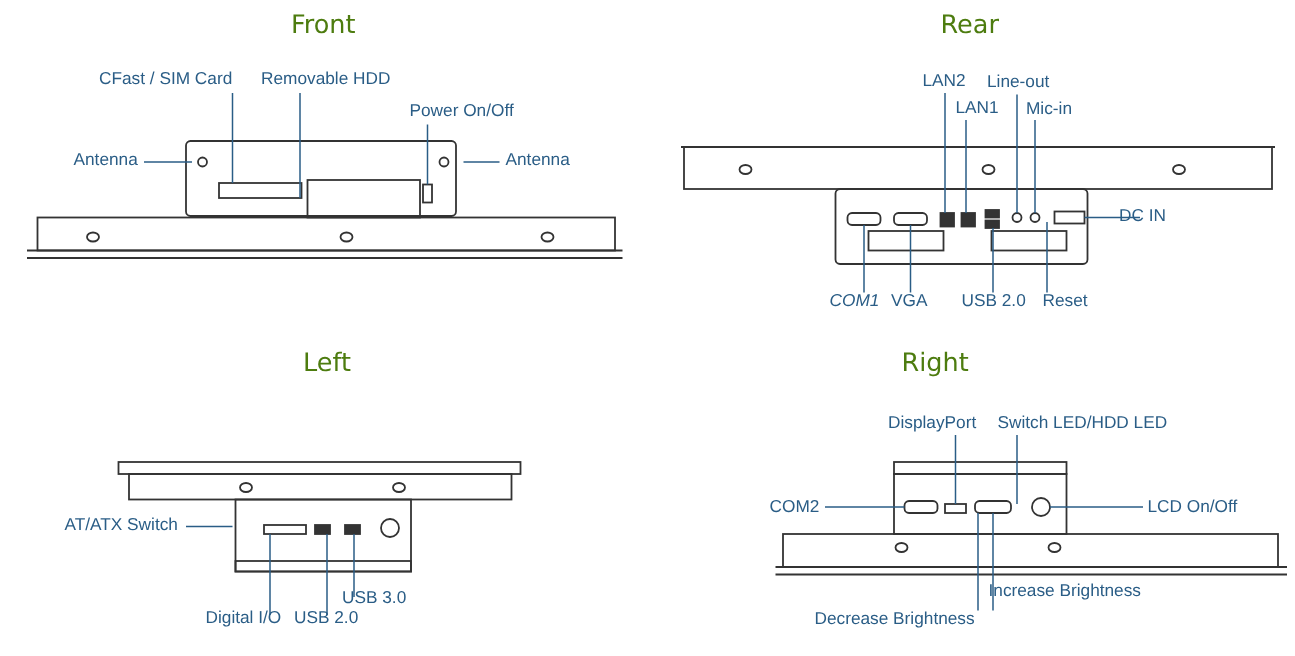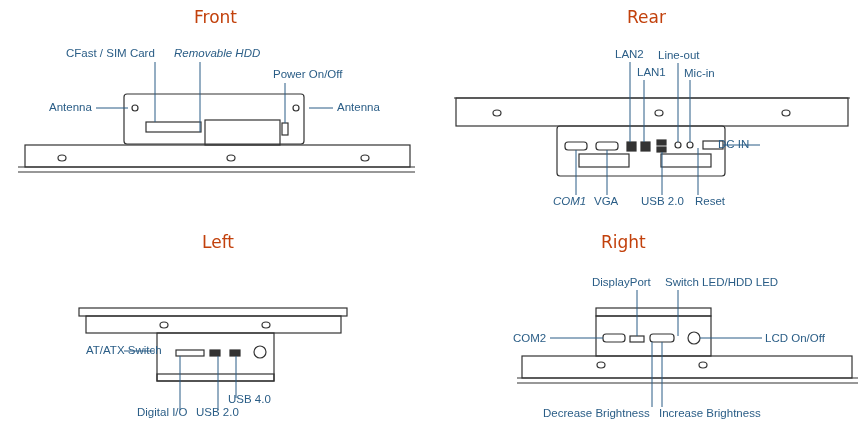--- a/index.html
+++ b/index.html
@@ -1,17 +1,17 @@
 <!DOCTYPE html>
 <html><head>
 <meta charset="utf-8">
 <style>
   html, body { margin:0; padding:0; background:#ffffff; }
   body { width:863px; height:437px; position:relative; overflow:hidden; font-family:"Liberation Sans", sans-serif; }
-  .title { position:absolute; font-size:17px; color:#c2410c; font-family:"DejaVu Sans", sans-serif; }
+  .title { position:absolute; font-size:17px; color:#4d7c0f; font-family:"DejaVu Sans", sans-serif; }
   .lbl { position:absolute; font-size:11.5px; color:#2a5d86; white-space:nowrap; font-family:"Liberation Sans", sans-serif; }
   svg.dev { position:absolute; left:0; top:0; }
 </style>
 </head>
 <body>
 
 <div class="title" style="left:194px;top:7px;">Front</div>
 <div class="title" style="left:627px;top:7px;">Rear</div>
 <div class="title" style="left:202px;top:232px;">Left</div>
 <div class="title" style="left:601px;top:232px;">Right</div>
@@ -104,38 +104,38 @@
     <line x1="550" y1="338" x2="603" y2="338"></line>
     <line x1="637" y1="290" x2="637" y2="336"></line>
     <line x1="678" y1="290" x2="678" y2="336"></line>
     <line x1="700" y1="338" x2="762" y2="338"></line>
     <line x1="652" y1="342" x2="652" y2="407"></line>
     <line x1="662" y1="342" x2="662" y2="407"></line>
   </g>
 </svg>
 
 <div class="lbl" style="left:66px;top:47px;">CFast / SIM Card</div>
-<div class="lbl" style="left:174px;top:47px;font-style:italic;">Removable HDD</div>
+<div class="lbl" style="left:174px;top:47px;">Removable HDD</div>
 <div class="lbl" style="left:273px;top:68px;">Power On/Off</div>
 <div class="lbl" style="left:49px;top:101px;">Antenna</div>
 <div class="lbl" style="left:337px;top:101px;">Antenna</div>
 
 <div class="lbl" style="left:615px;top:48px;">LAN2</div>
 <div class="lbl" style="left:637px;top:66px;">LAN1</div>
 <div class="lbl" style="left:658px;top:49px;">Line-out</div>
 <div class="lbl" style="left:684px;top:67px;">Mic-in</div>
-<div class="lbl" style="left:718px;top:138px;text-align:right;">DC IN</div>
+<div class="lbl" style="left:746px;top:138px;text-align:right;">DC IN</div>
 <div class="lbl" style="left:553px;top:195px;font-style:italic;">COM1</div>
 <div class="lbl" style="left:594px;top:195px;">VGA</div>
 <div class="lbl" style="left:641px;top:195px;">USB 2.0</div>
 <div class="lbl" style="left:695px;top:195px;">Reset</div>
 
-<div class="lbl" style="left:43px;top:344px;margin-left:43px;">AT/ATX Switch</div>
+<div class="lbl" style="left:43px;top:344px;">AT/ATX Switch</div>
 <div class="lbl" style="left:137px;top:406px;">Digital I/O</div>
 <div class="lbl" style="left:196px;top:406px;">USB 2.0</div>
-<div class="lbl" style="left:228px;top:393px;">USB 4.0</div>
+<div class="lbl" style="left:228px;top:393px;">USB 3.0</div>
 
 <div class="lbl" style="left:580px;top:276px;padding-left:12px;">DisplayPort</div>
 <div class="lbl" style="left:665px;top:276px;">Switch LED/HDD LED</div>
 <div class="lbl" style="left:513px;top:332px;">COM2</div>
 <div class="lbl" style="left:765px;top:332px;">LCD On/Off</div>
 <div class="lbl" style="left:543px;top:407px;">Decrease Brightness</div>
-<div class="lbl" style="left:659px;top:407px;text-align:center;">Increase Brightness</div>
+<div class="lbl" style="left:659px;top:388px;text-align:center;">Increase Brightness</div>
 
 </body></html>

